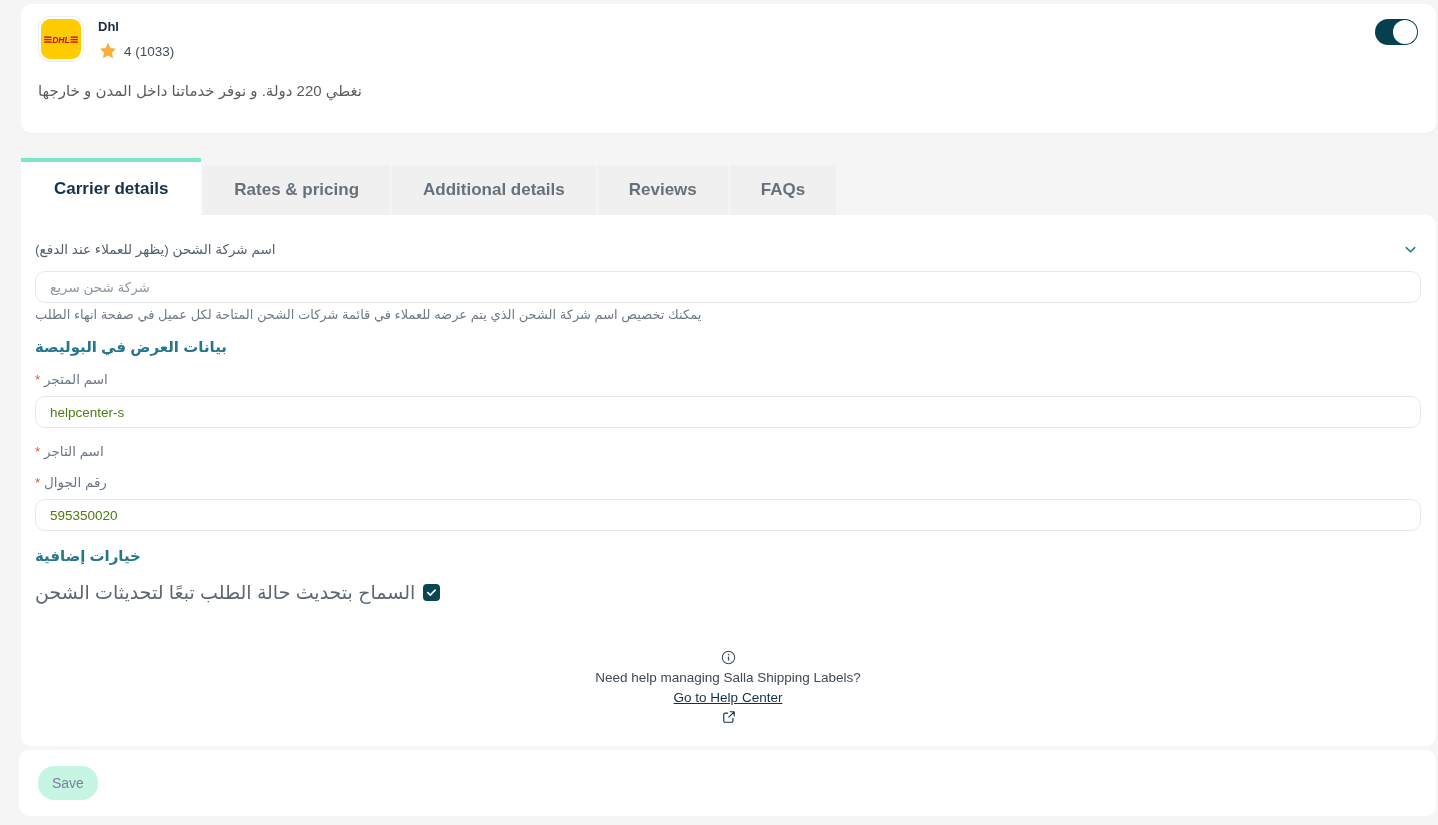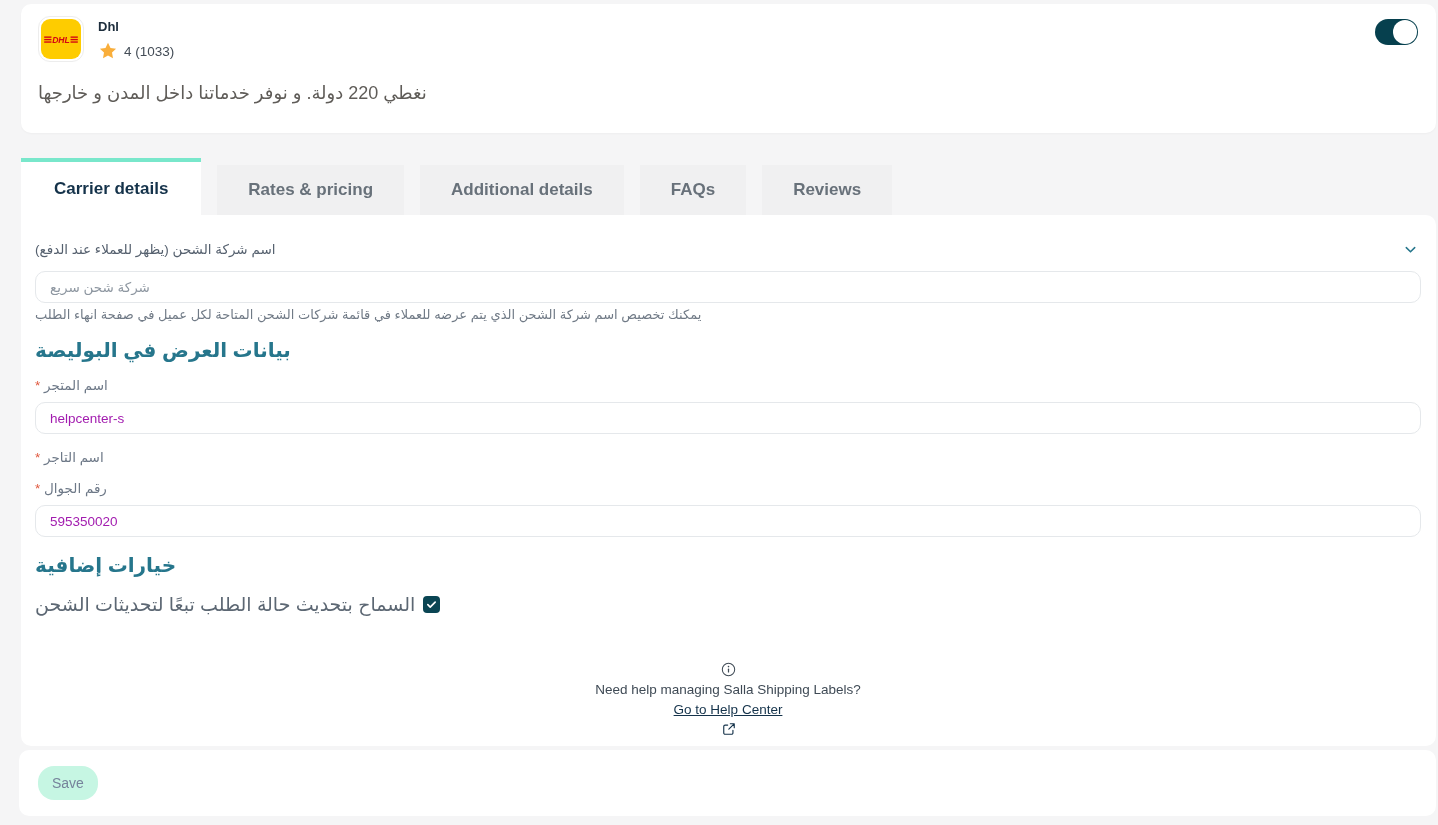--- a/index.html
+++ b/index.html
@@ -32,28 +32,28 @@
   .rating-text { font-size: 13.5px; color: #444d57; }
   .toggle {
     width: 43px; height: 26px; border-radius: 14px;
     background: #06404e; position: relative; cursor: pointer; margin-top: 3px;
   }
   .toggle .knob {
     position: absolute; right: 1px; top: 1px;
     width: 24px; height: 24px; border-radius: 50%; background: #ffffff;
   }
   .app-description {
-    margin-top: 20px; font-size: 18px; color: #5f5c58;
+    margin-top: 20px; font-size: 15px; color: #5f5c58;
     direction: rtl; text-align: left;
   }
 
   
   .tabs {
     margin: 25px 2px 0 21px;
-    display: flex; gap: 16px; align-items: flex-end; height: 57px;
+    display: flex; gap: 2px; align-items: flex-end; height: 57px;
   }
   .tab {
     height: 50px; background: #f0f0f1;
     display: flex; align-items: center; justify-content: center;
     padding: 0 31px; font-size: 17px; font-weight: bold; color: #68717a;
     cursor: pointer; white-space: nowrap;
   }
   .tab.active {
     height: 57px; background: #ffffff;
     border-top: 4px solid #79e7cb;
@@ -72,31 +72,31 @@
   .collapse-row { display: flex; justify-content: space-between; align-items: center; }
   .collapse-label {
     font-size: 13.5px; color: #55606e;
     direction: rtl; text-align: left;
   }
   .chevron { display: flex; align-items: center; cursor: pointer; padding-right: 3px; }
 
   .text-input {
     width: 100%; height: 32px; margin-top: 14px;
     border: 1px solid #e5e8eb; border-radius: 10px;
-    padding: 0 14px; font-size: 13.5px; color: #a21caf;
+    padding: 0 14px; font-size: 13.5px; color: #4d7c0f;
     font-family: "Liberation Sans", "DejaVu Sans", sans-serif;
     outline: none; background: #fff;
   }
   .text-input::placeholder { color: #8d96a0; }
   .field-help {
     margin-top: 4px; font-size: 13px; color: #707a86;
     direction: rtl; text-align: left;
   }
   .section-title {
-    margin-top: 16px; font-size: 20px; font-weight: bold; color: #26768c;
+    margin-top: 16px; font-size: 15px; font-weight: bold; color: #26768c;
     direction: rtl; text-align: left;
   }
   .field-label {
     margin-top: 15px; font-size: 13.5px; color: #6d7887;
     direction: rtl; text-align: left;
   }
   .field-label .req { color: #e0593f; }
   .field-group .text-input { margin-top: 9px; }
 
   .checkbox-row {
@@ -175,22 +175,22 @@
         <div class="knob"></div>
       </div>
     </div>
     <div class="app-description">نغطي 220 دولة. و نوفر خدماتنا داخل المدن و خارجها</div>
   </div>
 
   <div class="tabs">
     <div class="tab active">Carrier details</div>
     <div class="tab">Rates &amp; pricing</div>
     <div class="tab">Additional details</div>
+    <div class="tab">Reviews</div>
     <div class="tab">FAQs</div>
-    <div class="tab">Reviews</div>
   </div>
 
   <div class="panel">
 
     <div class="collapse-row">
       <div class="collapse-label">اسم شركة الشحن (يظهر للعملاء عند الدفع)</div>
       <span class="chevron">
         <svg width="15" height="15" viewBox="0 0 16 16" fill="none">
           <path d="M3.5 6l4.5 4.5L12.5 6" stroke="#26768c" stroke-width="1.6" stroke-linecap="round" stroke-linejoin="round"></path>
         </svg>

